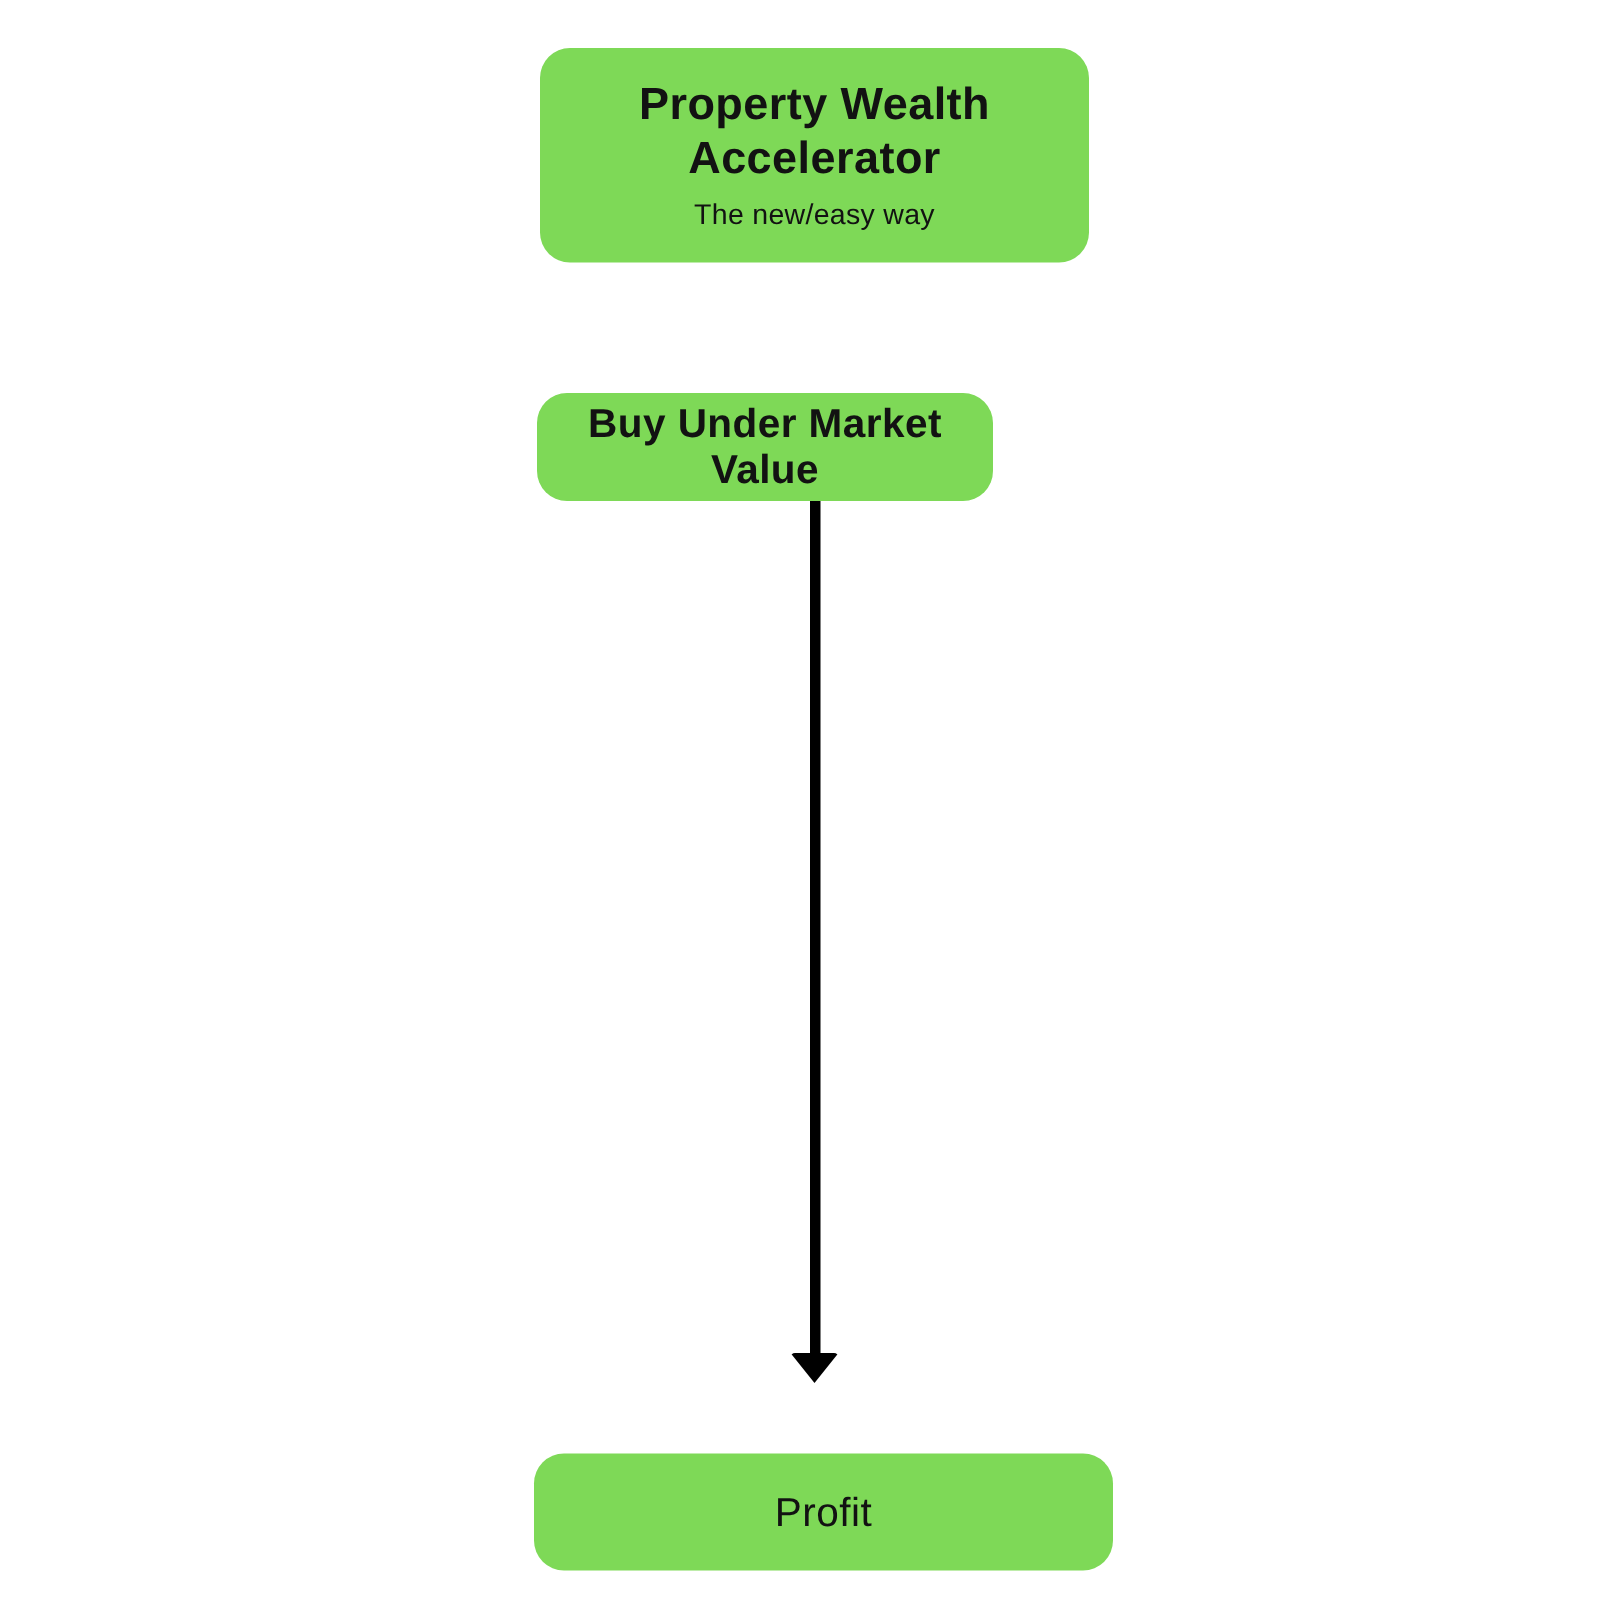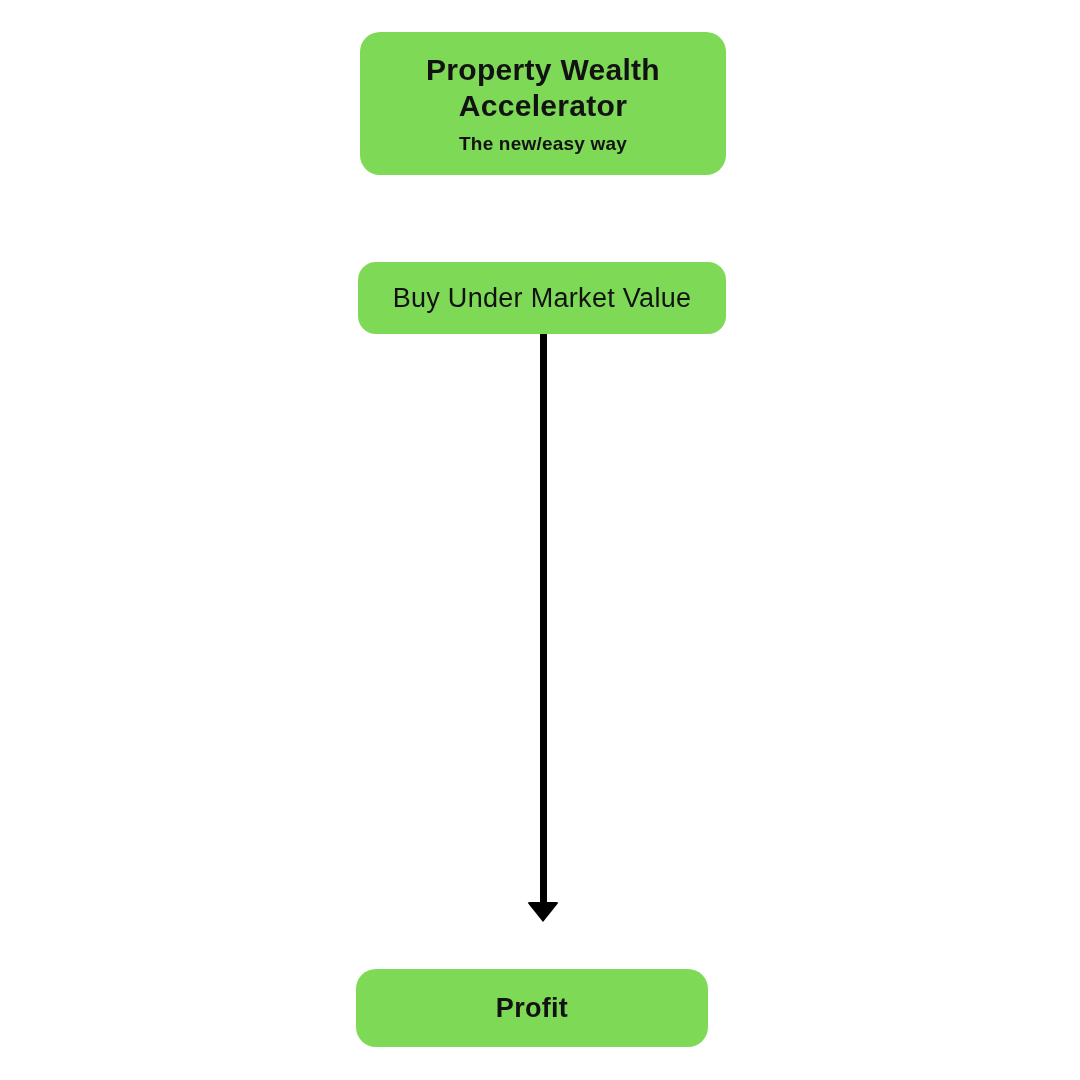--- a/index.html
+++ b/index.html
@@ -42,42 +42,41 @@
     padding: 10px 18px;
   }
   .title-box .title {
     font-size: 30px;
     font-weight: 800;
     line-height: 1.2;
     letter-spacing: 0.3px;
   }
   .title-box .subtitle {
     font-size: 19px;
-    font-weight: 700;
+    font-weight: 400;
     margin-top: 9px;
     letter-spacing: 0.2px;
   }
   .step {
     left: 358px;
-    width: 368px;
+    width: 304px;
     font-size: 27px;
-    font-weight: 400;
+    font-weight: 700;
     letter-spacing: 0.3px;
-    border-radius: 18px;
   }
   .step-0 { top: 262px; height: 72px; }
   .step-1 { top: 388px; height: 73px; }
   .step-2 { top: 515px; height: 73px; }
   .result-box {
     left: 356px;
     top: 969px;
-    width: 352px;
+    width: 386px;
     height: 78px;
     font-size: 27px;
-    font-weight: 700;
+    font-weight: 400;
     letter-spacing: 0.3px;
   }
   .arrow-line {
     position: absolute;
     left: 540px;
     top: 334px;
     width: 7px;
     height: 570px;
     background: var(--arrow);
     z-index: 1;

